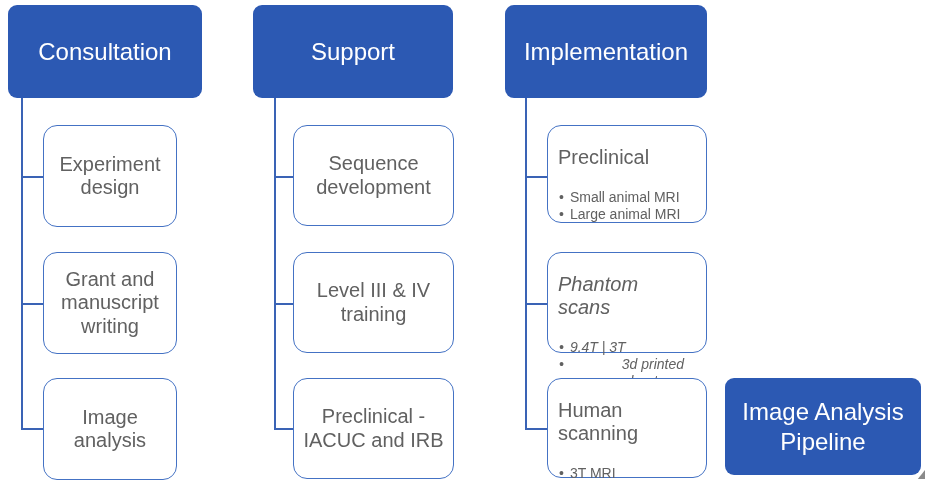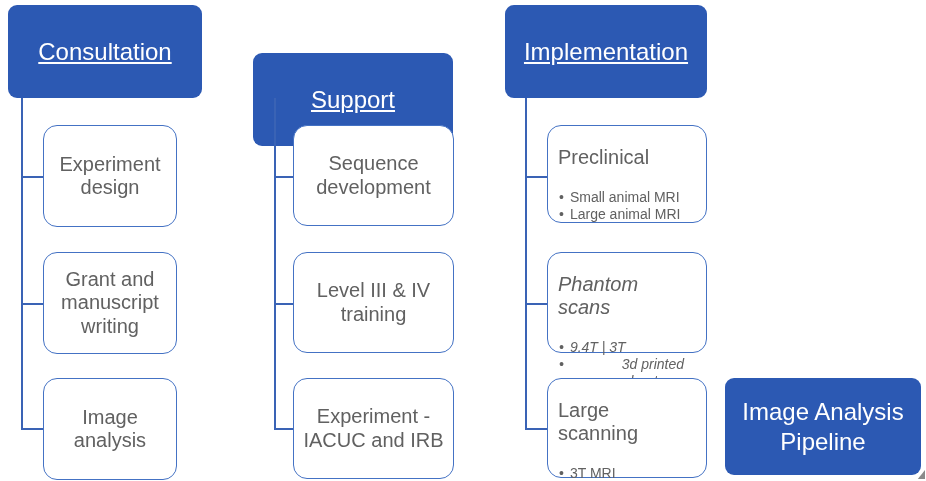--- a/index.html
+++ b/index.html
@@ -33,24 +33,23 @@
     top: 5px; left: 0;
     height: 93px;
     background: var(--header-blue);
     border-radius: 9px;
     color: var(--header-text);
     font-size: 24px;
     display: flex;
     align-items: center;
     justify-content: center;
     text-align: center;
-    text-decoration: underline;
   }
   .col1 .hdr { width: 194px; }
-  .col2 .hdr { width: 200px; margin-top: 48px; }
+  .col2 .hdr { width: 200px; }
   .col3 .hdr { width: 202px; }
 
   .vline {
     position: absolute;
     top: 98px;
     width: 1.5px;
     height: 331px;
     background: var(--connector);
   }
   .col1 .vline { left: 13px; }
@@ -169,21 +168,21 @@
     <div class="stub s1"></div>
     <div class="stub s2"></div>
     <div class="stub s3"></div>
     <div class="child r1 centered">
       <span>Sequence development</span>
     </div>
     <div class="child r2 centered">
       <span>Level III &amp; IV training</span>
     </div>
     <div class="child r3 centered">
-      <span>Experiment - IACUC and IRB</span>
+      <span>Preclinical - IACUC and IRB</span>
     </div>
   </div>
 
   <div class="col col3">
     <div class="hdr">Implementation</div>
     <div class="vline"></div>
     <div class="stub s1"></div>
     <div class="stub s2"></div>
     <div class="stub s3"></div>
 
@@ -197,21 +196,21 @@
 
     <div class="child r2 detail">
       <div class="node-title">Phantom scans</div>
       <ul class="bullets">
         <li>9.4T | 3T</li>
         <li>3d printed phantoms</li>
       </ul>
     </div>
 
     <div class="child r3 detail">
-      <div class="node-title">Large scanning</div>
+      <div class="node-title">Human scanning</div>
       <ul class="bullets">
         <li>3T MRI</li>
       </ul>
     </div>
   </div>
 
   <div class="pipeline">
     <span>Image Analysis Pipeline</span>
   </div>
 

